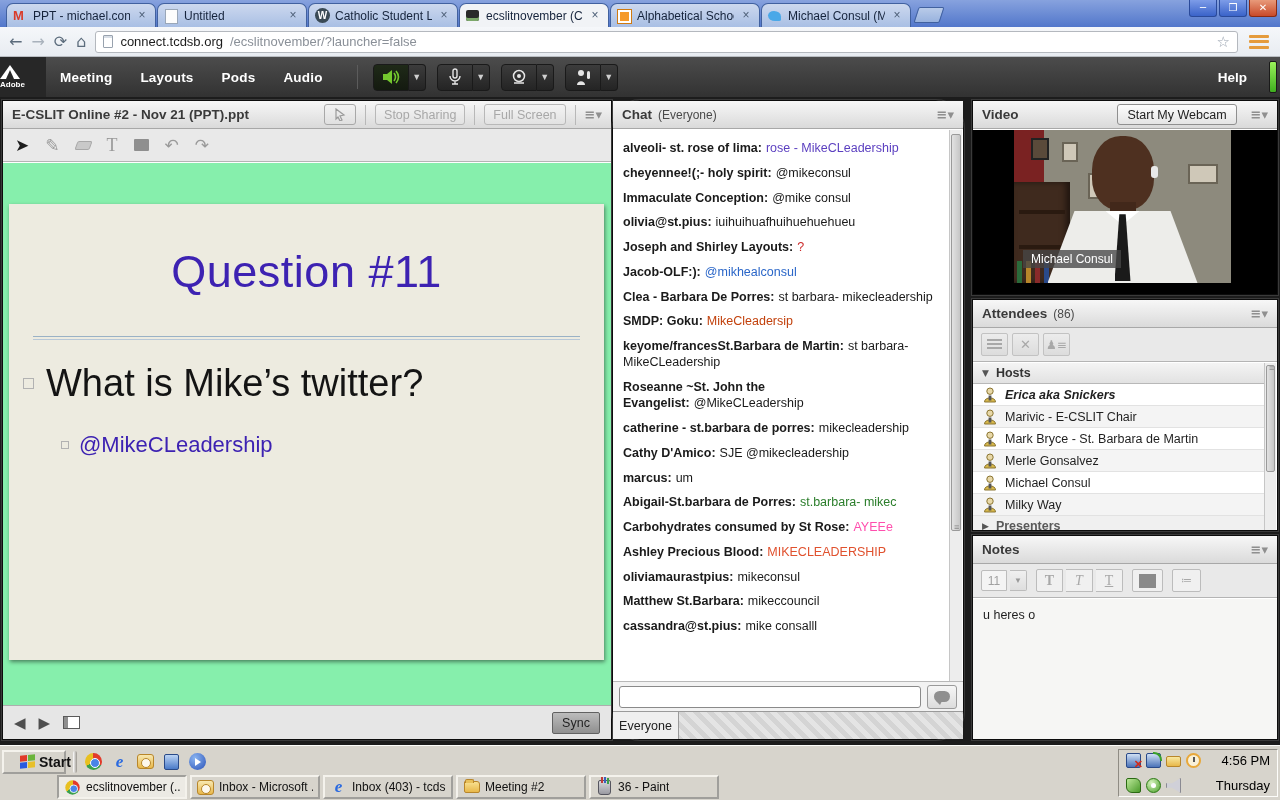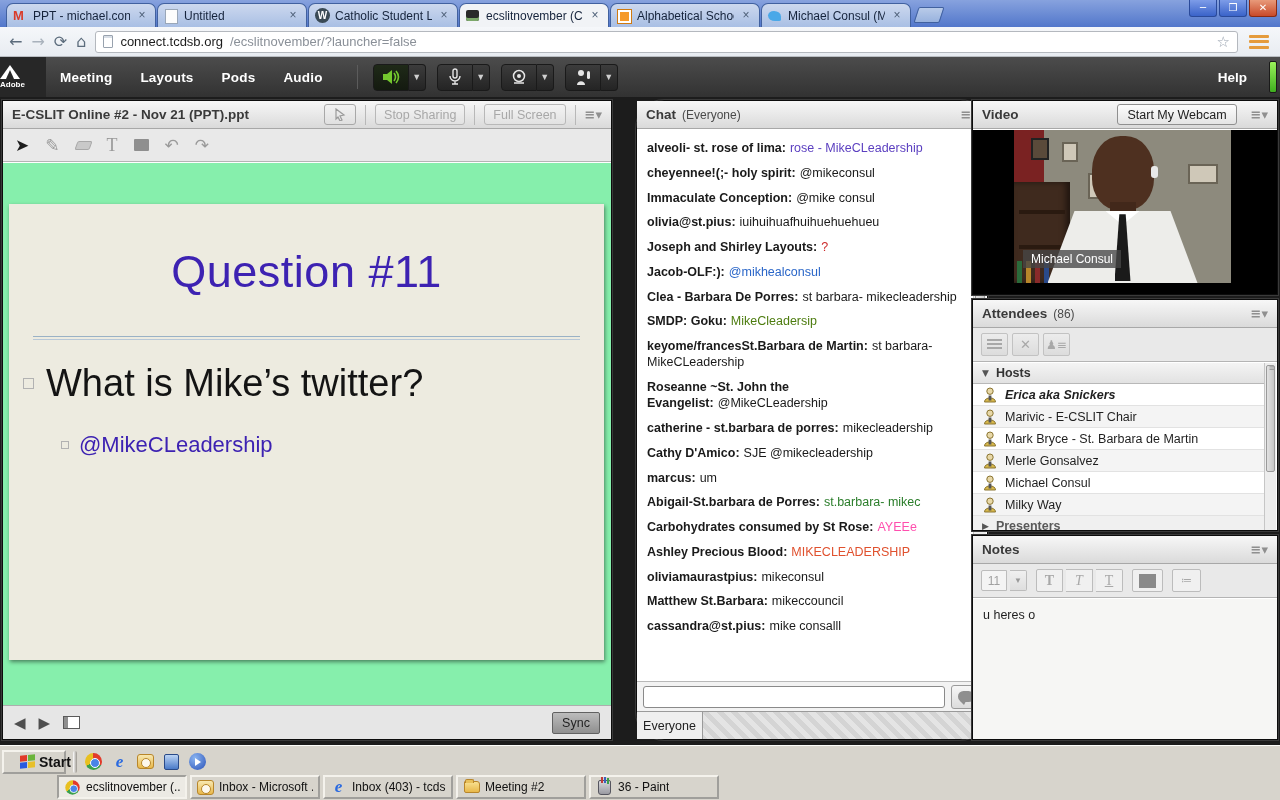--- a/index.html
+++ b/index.html
@@ -87,21 +87,21 @@
   .slide-a { display:flex; align-items:center; gap:10px; margin:27px 0 0 52px; }
   .bullet-sm { width:8px; height:8px; border:1px solid #b2b2b2; flex:0 0 auto; }
   .slide-a-text { font-size:22px; color:var(--accent-purple,#3d22b2); }
   .share-bottom { position:absolute; bottom:0; left:0; right:0; height:34px; background:#e6e6e6; border-top:1px solid #aeaeae;
     display:flex; align-items:center; gap:13px; padding:0 11px; }
   .navarrow { color:#4f4f4f; font-size:15px; font-family:"DejaVu Sans", sans-serif; }
   .layout-toggle { width:17px; height:13px; border:1px solid #5a5a5a; background:#fff; box-shadow:inset 4px 0 0 #8f8f8f; }
   .sync-btn { margin-left:auto; width:48px; height:22px; background:linear-gradient(#bcbcbc,#8f8f8f); border:1px solid #616161;
     border-radius:2px; font-size:12.5px; color:#1f1f1f; display:flex; align-items:center; justify-content:center; }
   
-  #chat-pod { left:636px; top:100px; width:352px; height:640px;border-radius:28px; }
+  #chat-pod { left:612px; top:100px; width:352px; height:640px;border-radius:28px; }
   .chat-scroll { position:absolute; top:29px; bottom:58px; left:0; right:14px; padding:10px 8px 0 10px; overflow:hidden; }
   .chat-msg { font-size:12.5px; line-height:1.3; margin-bottom:8.5px; color:#1a1a1a; }
   .chat-name { font-weight:bold; margin-right:4px; }
   .chat-sbar { position:absolute; top:29px; bottom:58px; right:1px; width:13px; background:#ededed; border-left:1px solid #c6c6c6; }
   .chat-thumb { position:absolute; top:4px; left:1px; right:1px; height:72%; background:linear-gradient(90deg,#e2e2e2,#c6c6c6);
     border:1px solid #9a9a9a; border-radius:2px; }
   .chat-thumb::after { content:"≡"; position:absolute; bottom:-2px; left:2px; color:#8a8a8a; font-size:9px; }
   .chat-inputrow { position:absolute; bottom:28px; left:0; right:0; height:30px; border-top:1px solid #b8b8b8; background:#f2f2f2;
     display:flex; align-items:center; gap:6px; padding:0 6px; }
   .chat-input { flex:1; height:22px; border:1px solid #8a8a8a; border-radius:3px; background:#fff; font-size:12px; padding:0 5px; outline:none; }
@@ -404,21 +404,21 @@
       <div class="chat-msg">
         <span class="chat-name">Joseph and Shirley Layouts:</span><span class="chat-text" style="color: rgb(204, 42, 42);">?</span>
       </div>
       <div class="chat-msg">
         <span class="chat-name">Jacob-OLF:):</span><span class="chat-text" style="color: rgb(42, 102, 200);">@mikhealconsul</span>
       </div>
       <div class="chat-msg">
         <span class="chat-name">Clea - Barbara De Porres:</span><span class="chat-text" style="color: rgb(26, 26, 26);">st barbara- mikecleadership</span>
       </div>
       <div class="chat-msg">
-        <span class="chat-name">SMDP: Goku:</span><span class="chat-text" style="color: #4d7c0f; text-align: right;">MikeCleadersip</span>
+        <span class="chat-name">SMDP: Goku:</span><span class="chat-text" style="color: #c2410c; text-align: right;">MikeCleadersip</span>
       </div>
       <div class="chat-msg">
         <span class="chat-name">keyome/francesSt.Barbara de Martin:</span><span class="chat-text" style="color: rgb(26, 26, 26);">st barbara- MikeCLeadership</span>
       </div>
       <div class="chat-msg">
         <span class="chat-name">Roseanne ~St. John the Evangelist:</span><span class="chat-text" style="color: rgb(26, 26, 26);">@MikeCLeadership</span>
       </div>
       <div class="chat-msg">
         <span class="chat-name">catherine - st.barbara de porres:</span><span class="chat-text" style="color: rgb(26, 26, 26);">mikecleadership</span>
       </div>
@@ -648,13 +648,28 @@
         </span>
         <span class="tb-label">Meeting #2</span>
       </div>
       <div class="tb-btn">
         <span class="tb-ico" data-icon="paint">
           <span class="ico-paint"></span>
         </span>
         <span class="tb-label">36 - Paint</span>
       </div>
   </div>
+  <div class="tray">
+    <div class="tray-row">
+      <span class="tray-ico ti-pc ti-x"></span>
+      <span class="tray-ico ti-pc ti-sig"></span>
+      <span class="tray-ico ti-mail"></span>
+      <span class="tray-ico ti-clock"></span>
+      <span class="tray-time">4:56 PM</span>
+    </div>
+    <div class="tray-row">
+      <span class="tray-ico ti-green1"></span>
+      <span class="tray-ico ti-green2"></span>
+      <span class="tray-ico ti-speaker"></span>
+      <span class="tray-time">Thursday</span>
+    </div>
+  </div>
 </div>
 
 </body></html>

